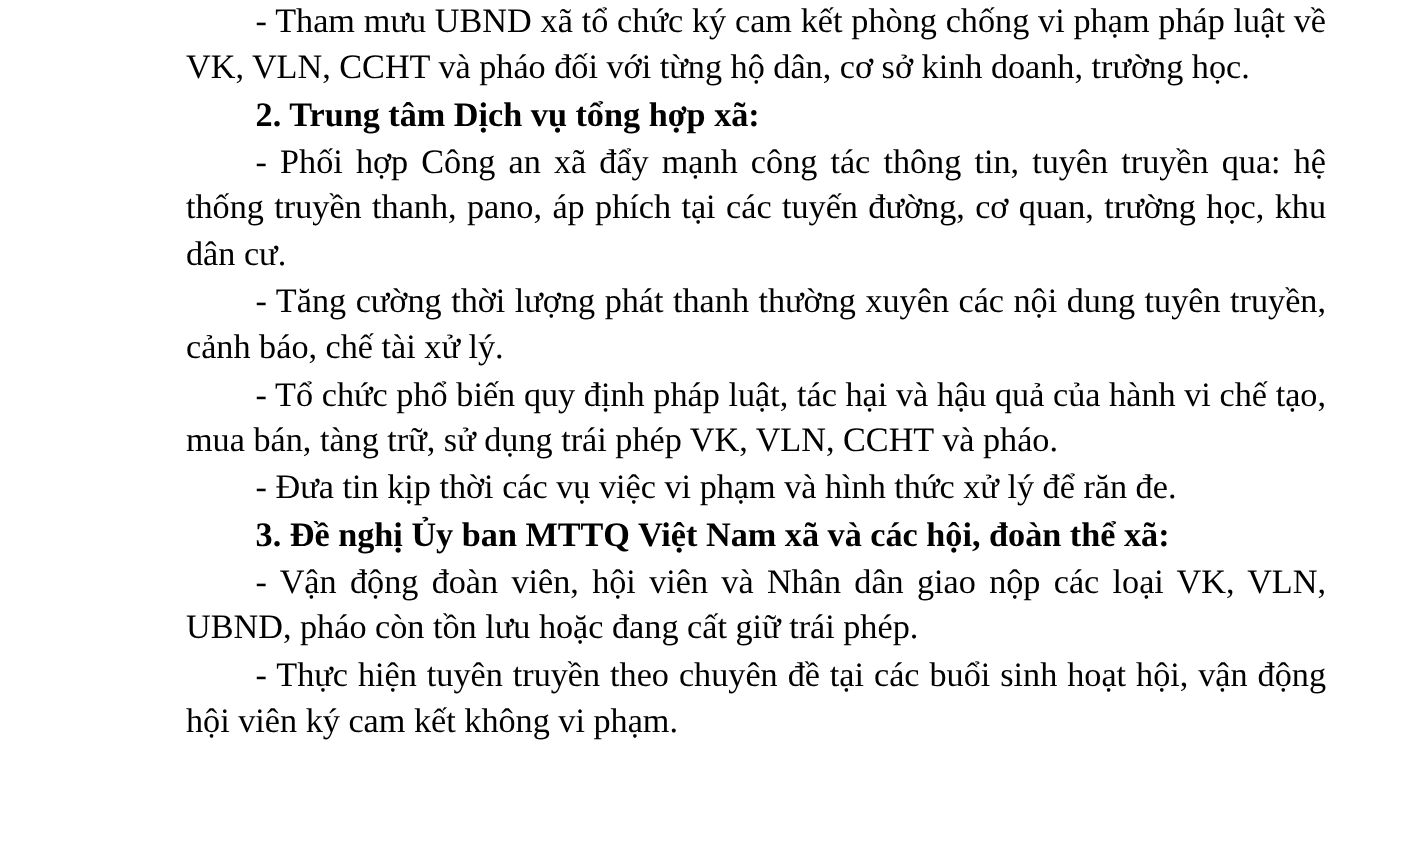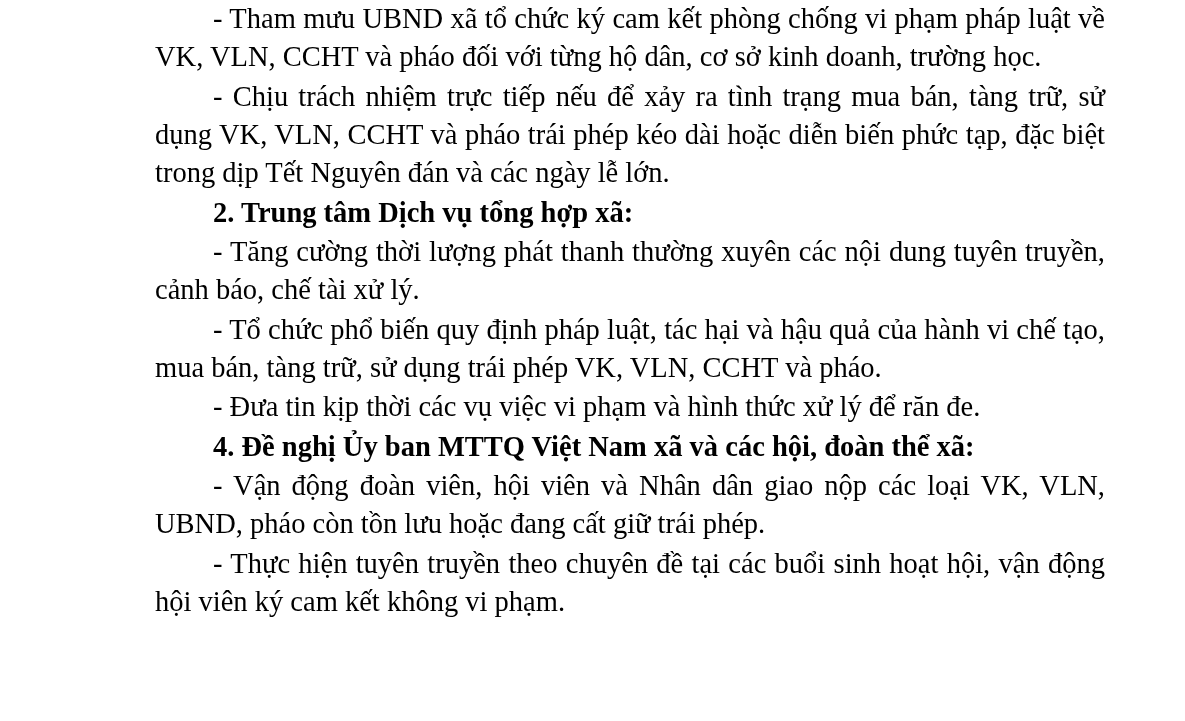--- a/index.html
+++ b/index.html
@@ -46,22 +46,22 @@
   .doc-body > p + p {
     margin-top: 1px;
   }
 </style>
 </head>
 <body>
 
 <div class="page">
   <div class="doc-body">
     <p class="para">- Tham mưu UBND xã tổ chức ký cam kết phòng chống vi phạm pháp luật về VK, VLN, CCHT và pháo đối với từng hộ dân, cơ sở kinh doanh, trường học.</p>
-    <p class="para">- Chịu trách nhiệm trực tiếp nếu để xảy ra tình trạng mua bán, tàng trữ, sử dụng VK, VLN, CCHT và pháo trái phép kéo dài hoặc diễn biến phức tạp, đặc biệt trong dịp Tết Nguyên đán và các ngày lễ lớn.</p>
     <p class="heading">2. Trung tâm Dịch vụ tổng hợp xã:</p>
+    <p class="para">- Phối hợp Công an xã đẩy mạnh công tác thông tin, tuyên truyền qua: hệ thống truyền thanh, pano, áp phích tại các tuyến đường, cơ quan, trường học, khu dân cư.</p>
     <p class="para">- Tăng cường thời lượng phát thanh thường xuyên các nội dung tuyên truyền, cảnh báo, chế tài xử lý.</p>
     <p class="para">- Tổ chức phổ biến quy định pháp luật, tác hại và hậu quả của hành vi chế tạo, mua bán, tàng trữ, sử dụng trái phép VK, VLN, CCHT và pháo.</p>
     <p class="para">- Đưa tin kịp thời các vụ việc vi phạm và hình thức xử lý để răn đe.</p>
-    <p class="heading">4. Đề nghị Ủy ban MTTQ Việt Nam xã và các hội, đoàn thể xã:</p>
+    <p class="heading">3. Đề nghị Ủy ban MTTQ Việt Nam xã và các hội, đoàn thể xã:</p>
     <p class="para">- Vận động đoàn viên, hội viên và Nhân dân giao nộp các loại VK, VLN, UBND, pháo còn tồn lưu hoặc đang cất giữ trái phép.</p>
     <p class="para">- Thực hiện tuyên truyền theo chuyên đề tại các buổi sinh hoạt hội, vận động hội viên ký cam kết không vi phạm.</p>
   </div>
 </div>
 
 </body></html>

